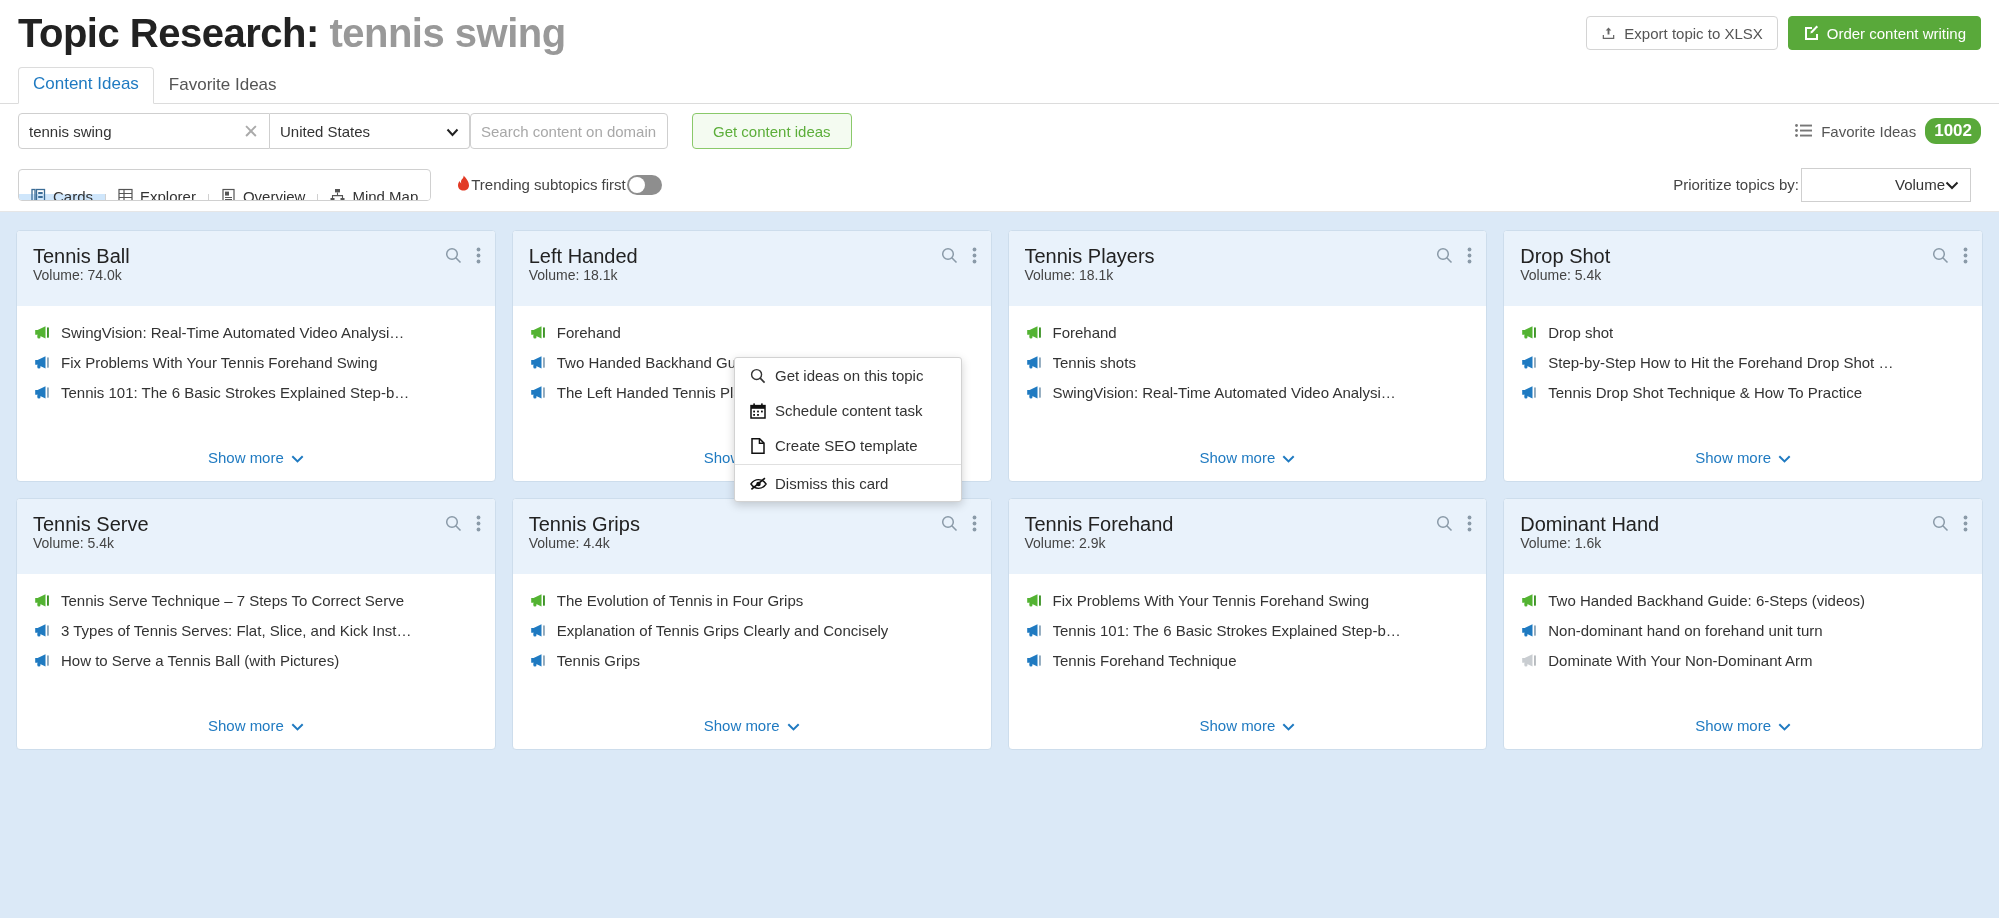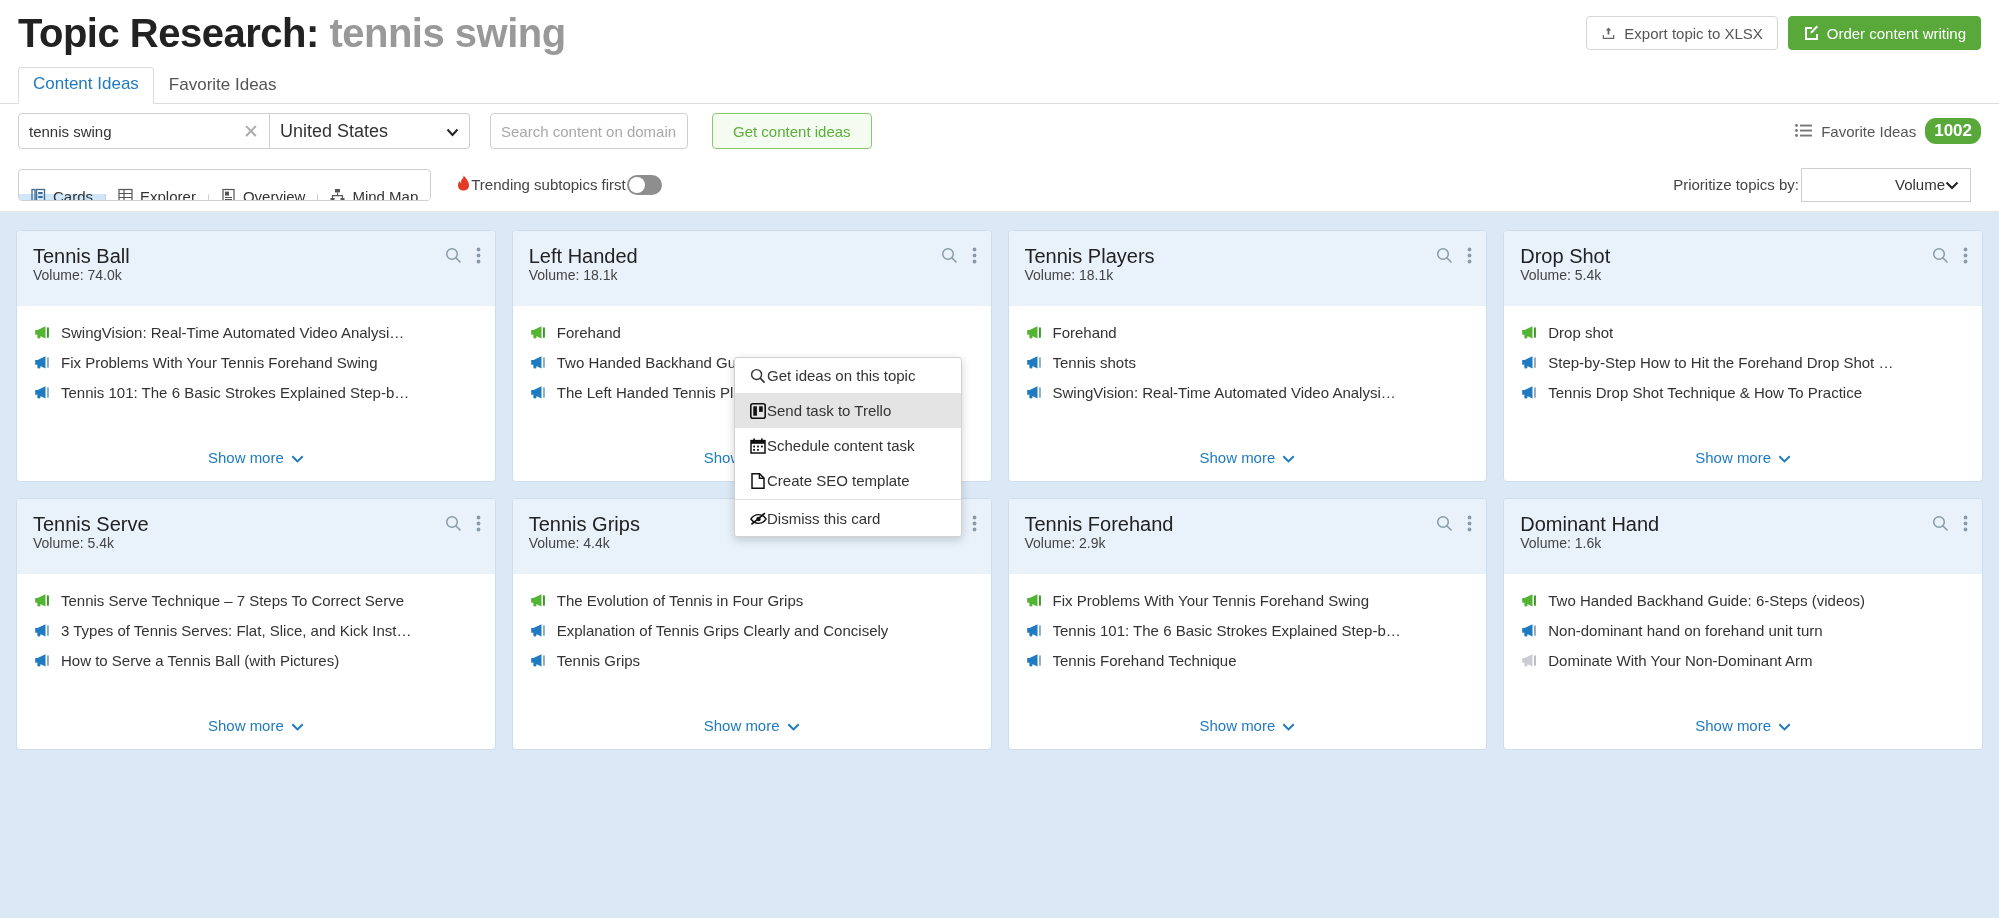--- a/index.html
+++ b/index.html
@@ -104,26 +104,25 @@
     font-size: 15px; color: #333;
     font-family: "Liberation Sans", sans-serif;
     background: transparent;
   }
   .clear-x { color: #aaa; font-size: 19px; cursor: pointer; line-height: 1; padding-left: 6px;}
   .countrybox {
     display: flex; align-items: center; justify-content: space-between;
     width: 200px; height: 36px;
     border: 1px solid #cfcfcf; border-left: none; border-radius: 0 4px 4px 0;
     padding: 0 10px;
-    font-size: 18px; color: #333;
+    font-size: 15px; color: #333;
     cursor: pointer;
     background: #fff;
   }
   .domainbox {
-    margin-left: 20px;
     width: 198px; height: 36px;
     border: 1px solid #cfcfcf; border-radius: 4px;
     padding: 0 10px;
     display: flex; align-items: center;
   }
   .domainbox input {
     border: none; outline: none; width: 100%;
     font-size: 15px; color: #333;
     font-family: "Liberation Sans", sans-serif;
     background: transparent;
@@ -283,21 +282,21 @@
     left: 734px; top: 357px;
     width: 228px;
     background: #fff;
     border: 1px solid #d2d2d2;
     border-radius: 3px;
     box-shadow: 0 3px 10px rgba(0,0,0,0.18);
     z-index: 50;
     padding: 0;
   }
   .ctxitem {
-    display: flex; align-items: center; gap: 0;
+    display: flex; align-items: center; gap: 8px;
     padding: 9px 14px;
     font-size: 15px;
     color: #333;
     cursor: pointer;
     white-space: nowrap;
   }
   .ctxitem.hl { background: #e4e4e4; }
   .ctxsep { height: 1px; background: #e0e0e0; margin: 1px 0; }
   .ctxicon { width: 18px; display: flex; justify-content: center; flex: 0 0 18px; }
 </style>
@@ -892,30 +891,20 @@
 <div class="ctxmenu" id="ctxmenu">
     <div class="ctxitem">
       <span class="ctxicon">
         <svg width="16" height="16" viewBox="0 0 17 17">
           <circle cx="7" cy="7" r="5.3" fill="none" stroke="#333" stroke-width="1.5"></circle>
           <line x1="10.8" y1="10.8" x2="15.5" y2="15.5" stroke="#333" stroke-width="1.7"></line>
         </svg>
       </span>
       <span>Get ideas on this topic</span>
     </div>
-    <div class="ctxitem hl">
-      <span class="ctxicon">
-        <svg width="16" height="16" viewBox="0 0 16 16">
-          <rect x="0.8" y="0.8" width="14.4" height="14.4" rx="2" fill="none" stroke="#111" stroke-width="1.6"></rect>
-          <rect x="3.3" y="3.3" width="3.6" height="9.4" fill="#111"></rect>
-          <rect x="9.1" y="3.3" width="3.6" height="5.6" fill="#111"></rect>
-        </svg>
-      </span>
-      <span>Send task to Trello</span>
-    </div>
     <div class="ctxitem">
       <span class="ctxicon">
         <svg width="16" height="16" viewBox="0 0 16 16">
           <rect x="1" y="2.6" width="14" height="12.4" fill="none" stroke="#111" stroke-width="1.5"></rect>
           <rect x="1" y="2.6" width="14" height="3.2" fill="#111"></rect>
           <rect x="3.3" y="0.4" width="1.6" height="3" fill="#111"></rect>
           <rect x="11.1" y="0.4" width="1.6" height="3" fill="#111"></rect>
           <rect x="3.2" y="7.6" width="1.8" height="1.8" fill="#111"></rect>
           <rect x="7.1" y="7.6" width="1.8" height="1.8" fill="#111"></rect>
           <rect x="11" y="7.6" width="1.8" height="1.8" fill="#111"></rect>

